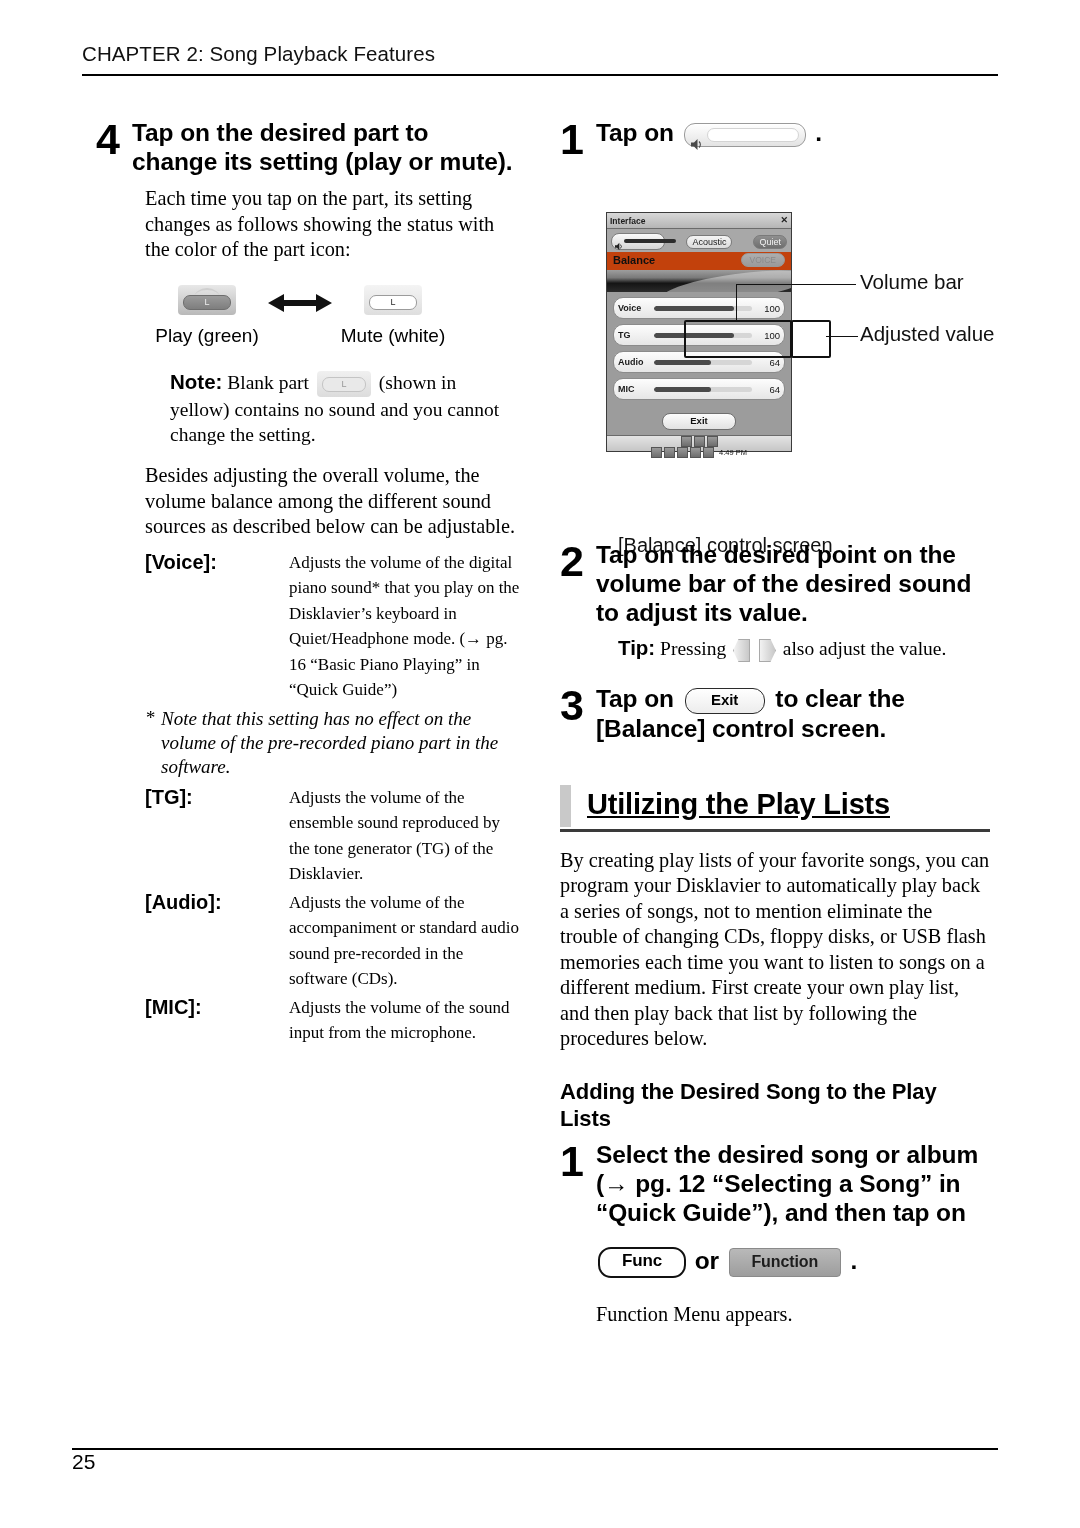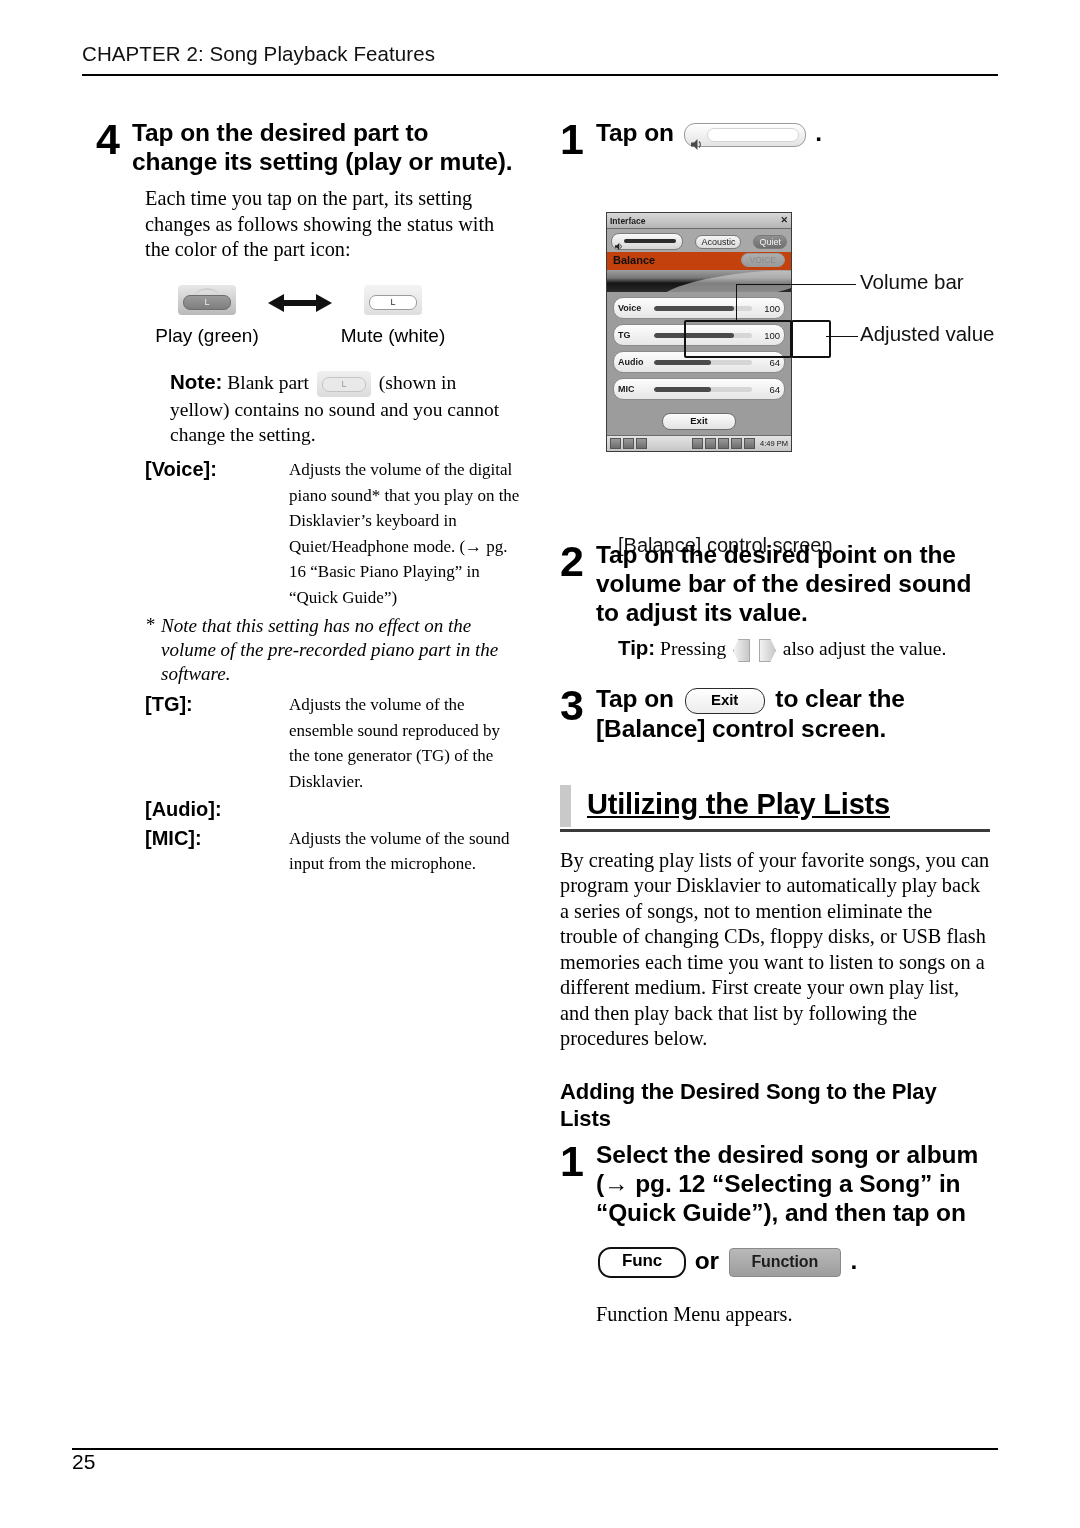--- a/index.html
+++ b/index.html
@@ -414,21 +414,21 @@
     font-size: 9px;
     font-weight: bold;
     color: #222;
     line-height: 9px;
   }
   .dev-toprow {
     display: flex;
     align-items: center;
     padding: 4px 4px 2px 4px;
     background: #a8a8a8;
-    gap: 12px;
+    gap: 21px;
   }
   .dev-volbar {
     width: 86px;
     height: 15px;
     border-radius: 8px;
     background: linear-gradient(#fafafa,#d5d5d5);
     border: 1px solid #7d7d7d;
     position: relative;
   }
   .dev-volbar .fill {
@@ -563,20 +563,21 @@
     color: #111;
   }
   .dev-taskbar {
     height: 15px;
     background: linear-gradient(#e4e4e4,#c6c6c6);
     border-top: 1px solid #6b6b6b;
     display: flex;
     align-items: center;
     justify-content: space-between;
     padding: 0 3px;
+    flex-direction: column;
   }
   .tb-left, .tb-right {
     display: flex;
     align-items: center;
     gap: 2px;
   }
   .tb-ico {
     width: 9px;
     height: 9px;
     background: linear-gradient(#9a9a9a,#6d6d6d);
@@ -674,40 +675,42 @@
     <div class="noteblock">
       <span class="note-label">Note:</span>
       <span>Blank part</span>
       <span class="part-icon part-blank">
         <span class="lpill">L</span>
       </span>
       <span>(shown in yellow) contains no sound and you cannot change the setting.</span>
     </div>
 
 
+    <div class="para para-indent" style="margin-top:16px;">Besides adjusting the overall volume, the volume balance among the different sound sources as described below can be adjustable.</div>
 
     <div class="deflist para-indent">
 
       <div class="defrow">
         <div class="defterm">[Voice]:</div>
         <div class="defdesc">Adjusts the volume of the digital piano sound* that you play on the Disklavier’s keyboard in Quiet/Headphone mode. (→ pg. 16 “Basic Piano Playing” in “Quick Guide”)</div>
       </div>
 
       <div class="footnote">
         <div class="footnote-mark">*</div>
         <div class="small-note">Note that this setting has no effect on the volume of the pre-recorded piano part in the software.</div>
       </div>
 
       <div class="defrow">
         <div class="defterm">[TG]:</div>
         <div class="defdesc">Adjusts the volume of the ensemble sound reproduced by the tone generator (TG) of the Disklavier.</div>
       </div>
 
       <div class="defrow">
         <div class="defterm">[Audio]:</div>
+        <div class="defdesc">Adjusts the volume of the accompaniment or standard audio sound pre-recorded in the software (CDs).</div>
       </div>
 
       <div class="defrow">
         <div class="defterm">[MIC]:</div>
         <div class="defdesc">Adjusts the volume of the sound input from the microphone.</div>
       </div>
 
     </div>
   </div>
 

